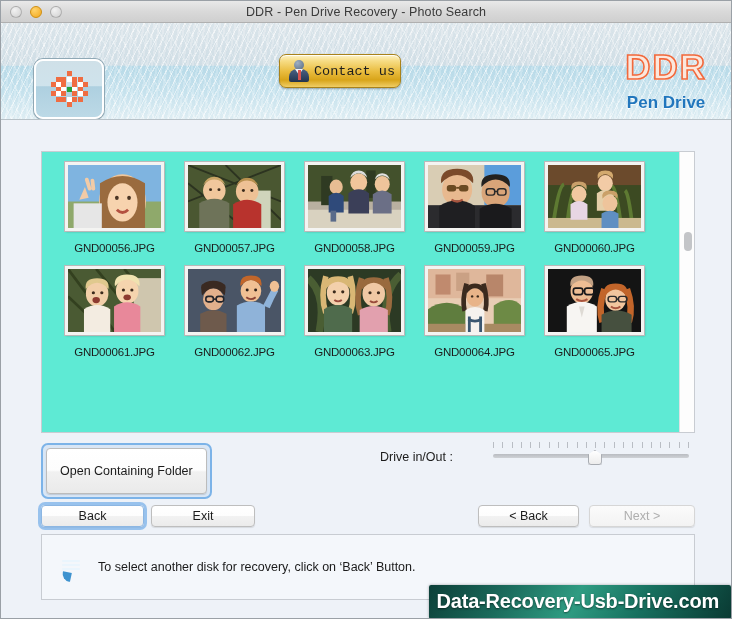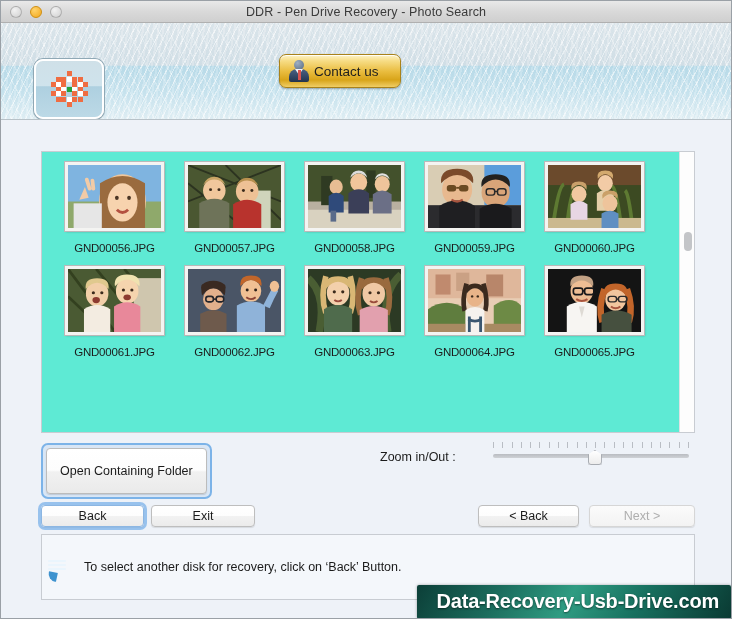--- a/index.html
+++ b/index.html
@@ -78,21 +78,21 @@
   .contact-btn {
     position: absolute; left: 278px; top: 31px;
     width: 122px; height: 34px;
     border-radius: 7px;
     background: linear-gradient(to bottom, #fdf3c9 0%, #f7dd86 18%, #e9bc3e 52%, #d8a419 78%, #f0ce66 100%);
     border: 1px solid #a9821a;
     box-shadow: inset 0 1px 0 rgba(255,255,255,.85), 0 1px 2px rgba(0,0,0,.3);
     display:flex; align-items:center; gap:5px; padding-left:9px;
     cursor: pointer; z-index:3;
   }
-  .contact-label { font-size: 13.5px; color:#1e1e1e; }
+  .contact-label { font-size: 13.5px; color:#1e1e1e;font-family:Liberation Mono, monospace; }
   .person-ico { width:20px; height:22px; position:relative; flex:0 0 auto; }
   .person-ico .head {
     position:absolute; left:5px; top:0; width:10px; height:10px; border-radius:50%;
     background: radial-gradient(circle at 35% 30%, #9fb0c4, #55687e);
   }
   .person-ico .body {
     position:absolute; left:0; top:9px; width:20px; height:13px;
     border-radius:8px 8px 2px 2px;
     background: linear-gradient(to bottom, #4b6286, #24344d);
   }
@@ -234,21 +234,21 @@
   #btn-back { left:477px; top: 385px; width: 101px; }
   #btn-next { left:588px; top: 385px; width: 106px; }
 
   
   .status-panel {
     position:absolute; left:40px; top: 414px;
     width: 654px; height: 66px;
     background:#f4f7fb;
     border:1px solid #c8ccd2;
     display:flex; align-items:center;
-    gap: 12px;
+    padding-left: 14px; gap: 12px;
   }
   .bubble { width: 30px; height: 24px; position:relative; flex:0 0 auto;}
   .bubble .el {
     width:30px; height:21px; border-radius:50%;
     background: radial-gradient(ellipse at 32% 25%, #cfe7f7 0%, #7fc0ea 35%, #3f93cf 70%, #2a78b4 100%);
     box-shadow: inset 0 -1px 2px rgba(0,0,0,.2);
   }
   .bubble .tail {
     position:absolute; left:6px; bottom:-2px; width:9px; height:9px;
     background:#3f93cf; border-radius: 0 0 0 8px;
@@ -256,21 +256,21 @@
   }
   .bubble .ln {
     position:absolute; left:6px; width:18px; height:1.6px;
     background:#eaf5fd; border-radius:1px;
   }
   .status-text { font-size: 12.5px; color:#1b1b1b; }
 
   
   .watermark {
     position:absolute; right: 0px; bottom: 0px;
-    padding: 5px 12px 6px 20px;
+    padding: 5px 12px 6px 8px;
     background: linear-gradient(120deg, #0c3f38 0%, #1b6b5c 25%, #2f9c82 48%, #17705f 70%, #0a3a33 100%);
     color:#ffffff; font-size: 20px; font-weight: bold;
     letter-spacing:-.2px;
     text-shadow: 0 1px 2px rgba(0,0,0,.5);
     border-radius: 2px;
     box-shadow: 0 0 3px rgba(0,0,0,.35);
   }
 </style>
 </head>
 <body>
@@ -325,20 +325,24 @@
     <div class="contact-btn">
       <span class="person-ico">
         <span class="head"></span>
           <span class="body"></span>
         <span class="collar"></span>
           <span class="tie"></span>
       </span>
       <span class="contact-label">Contact us</span>
     </div>
 
+    <div class="brand">
+      <div class="brand-ddr">DDR</div>
+      <div class="brand-sub">Pen Drive</div>
+    </div>
   </div>
 
   <div class="body-area">
 
     <div class="thumb-panel">
       <div class="grid">
 
         <div class="row">
           <div class="cell">
             <div class="thumb">
@@ -575,21 +579,21 @@
 
       <div class="thumb-scroll-track">
         <div class="thumb-scroll-thumb"></div>
       </div>
     </div>
 
     <div class="open-folder-wrap">
       <div class="open-folder-btn">Open Containing Folder</div>
     </div>
 
-    <div class="zoom-label">Zoom in/Out :</div>
+    <div class="zoom-label">Drive in/Out :</div>
     <div class="slider">
       <div class="slider-ticks" id="zoom-ticks">
           <i></i>
           <i></i>
           <i></i>
           <i></i>
           <i></i>
           <i></i>
           <i></i>
           <i></i>

